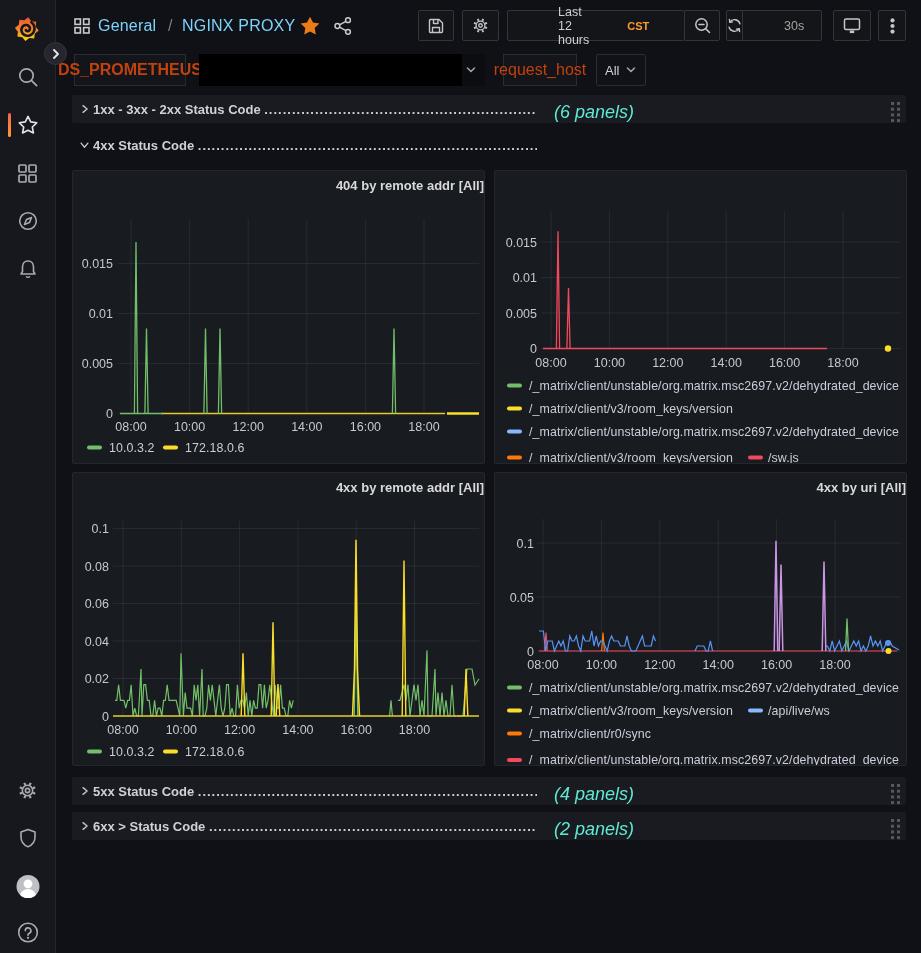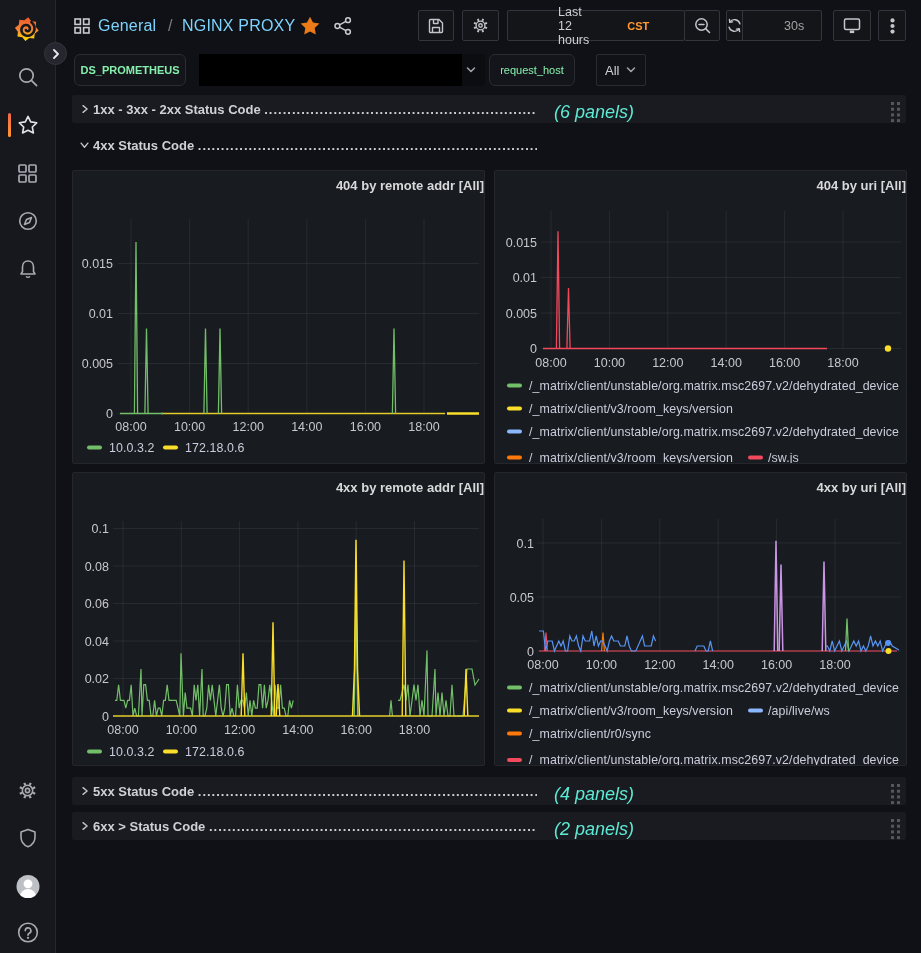--- a/index.html
+++ b/index.html
@@ -12,21 +12,21 @@
 #expandbtn { position:absolute; left:44px; top:42px; width:23px; height:23px;
   border-radius:50%; background:#26272e; border:1px solid #34353c; z-index:5;
   display:flex; align-items:center; justify-content:center; }
 
 #nav { position:absolute; left:56px; top:0; width:865px; height:47px; background:#0f1116; }
 .navtitle { position:absolute; top:17px; font-size:16px; color:#7dd3fc; letter-spacing:0.2px; }
 .btn { position:absolute; top:10px; height:31px; background:#141519; border:1px solid #33353b;
   border-radius:2px; display:flex; align-items:center; justify-content:center; color:#c3c5cb;gap:32px; }
 
 .vlabel { position:absolute; top:54px; height:32px; background:#13151a; border:1px solid #2a2c33;
-  border-radius:6px; color:#86efac; font-size:11px; display:flex;
+  border-radius:0; color:#c2410c; font-size:16px; display:flex;
   align-items:center; justify-content:center; }
 
 .rowhead { position:absolute; left:72px; width:834px; height:28px; background:#191b20;
   border-radius:2px; }
 .rowhead .tw { position:absolute; left:8px; top:0; height:28px; width:457px; overflow:hidden;
   white-space:nowrap; display:flex; align-items:center; color:#d0d1d6; font-size:13px;
   font-weight:bold; }
 .rowhead .cnt { position:absolute; left:482px; top:7px; color:#5eead4; font-size:18px;
   font-style:italic; white-space:nowrap; }
 .rchev { margin-right:4px; display:inline-flex; }
@@ -263,21 +263,21 @@
   </div>
 </div>
 
 <div class="vlabel" style="left:74px;width:112px;font-weight:bold">DS_PROMETHEUS</div>
 <div class="abs" style="left:199px;top:54px;width:286px;height:32px;background:#0c0d11;border-radius:2px">
   <div class="abs" style="left:0;top:0;width:263px;height:32px;background:#000"></div>
   <svg class="abs" style="left:266px;top:10px" width="12" height="12" viewBox="0 0 12 12">
       <path d="M2.5,4 L6,7.5 L9.5,4" stroke="#9fa1a8" stroke-width="1.6" fill="none" stroke-linecap="round" stroke-linejoin="round"></path>
     </svg>
 </div>
-<div class="vlabel" style="left:489px;width:86px;font-weight:500">request_host</div>
+<div class="vlabel" style="left:503px;width:74px;font-weight:500">request_host</div>
 <div class="abs" style="left:596px;top:54px;width:50px;height:32px;background:#111217;border:1px solid #2a2c33;border-radius:2px;display:flex;align-items:center;padding-left:8px">
   <span style="color:#d0d1d6;font-size:13px">All</span>
   <svg style="margin-left:6px" width="12" height="12" viewBox="0 0 12 12">
       <path d="M2.5,4 L6,7.5 L9.5,4" stroke="#9fa1a8" stroke-width="1.6" fill="none" stroke-linecap="round" stroke-linejoin="round"></path>
     </svg>
 </div>
 
 <div class="rowhead" style="top:95px">
   <div class="tw"><span class="rchev">
         <svg width="9" height="10" viewBox="0 0 12 12">
@@ -338,21 +338,20 @@
       <path d="M130.9,242.5 L132.5,157.5 L134.1,242.5" stroke="#73bf69" stroke-width="1.3" fill="none"></path>
       <path d="M145.4,242.5 L147.0,157.5 L148.6,242.5" stroke="#73bf69" stroke-width="1.3" fill="none"></path>
       <path d="M319.4,242.5 L321.0,157.5 L322.6,242.5" stroke="#73bf69" stroke-width="1.3" fill="none"></path>
       <rect x="14" y="274.5" width="15" height="4" rx="2" fill="#73bf69"></rect>
       <text x="36" y="280.5" class="lg">10.0.3.2</text>
       <rect x="90" y="274.5" width="15" height="4" rx="2" fill="#fade2a"></rect>
       <text x="112" y="280.5" class="lg">172.18.0.6</text>
     </svg>
 </div>
 <div class="panel" style="left:494px;top:170px">
-  <div class="ptitle">404 by uri [All]</div>
   <svg class="abs" style="left:0;top:0" width="411" height="292" viewBox="0 0 411 292">
       <line x1="56" y1="40" x2="56" y2="177.5" stroke="rgba(204,204,220,0.09)" stroke-width="1"></line>
       <line x1="114.4" y1="40" x2="114.4" y2="177.5" stroke="rgba(204,204,220,0.09)" stroke-width="1"></line>
       <line x1="172.8" y1="40" x2="172.8" y2="177.5" stroke="rgba(204,204,220,0.09)" stroke-width="1"></line>
       <line x1="231.2" y1="40" x2="231.2" y2="177.5" stroke="rgba(204,204,220,0.09)" stroke-width="1"></line>
       <line x1="289.6" y1="40" x2="289.6" y2="177.5" stroke="rgba(204,204,220,0.09)" stroke-width="1"></line>
       <line x1="348" y1="40" x2="348" y2="177.5" stroke="rgba(204,204,220,0.09)" stroke-width="1"></line>
       <line x1="46" y1="71" x2="406" y2="71" stroke="rgba(204,204,220,0.09)" stroke-width="1"></line>
       <line x1="46" y1="106.5" x2="406" y2="106.5" stroke="rgba(204,204,220,0.09)" stroke-width="1"></line>
       <line x1="46" y1="142" x2="406" y2="142" stroke="rgba(204,204,220,0.09)" stroke-width="1"></line>

